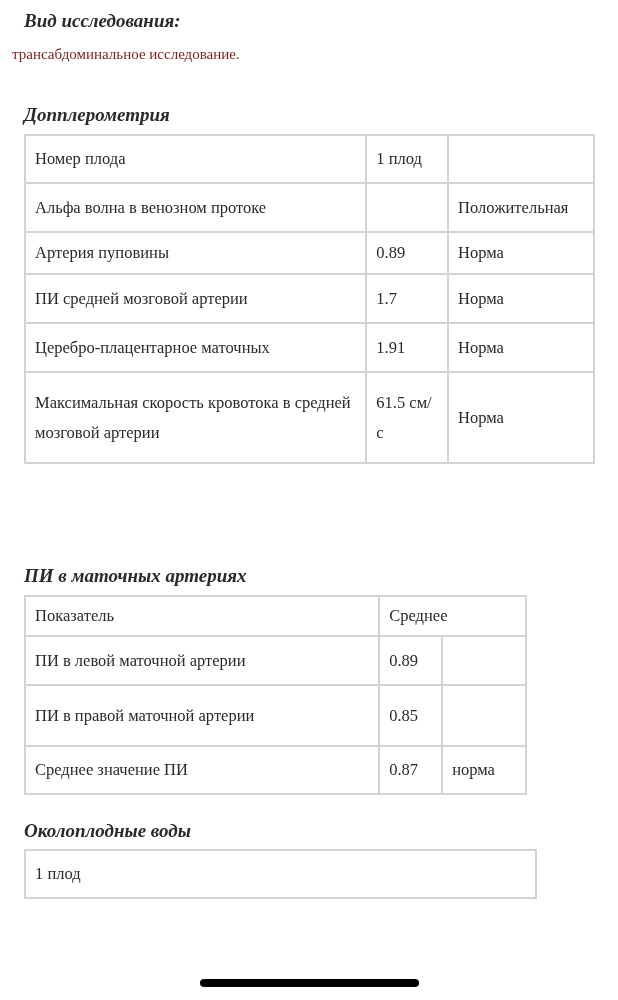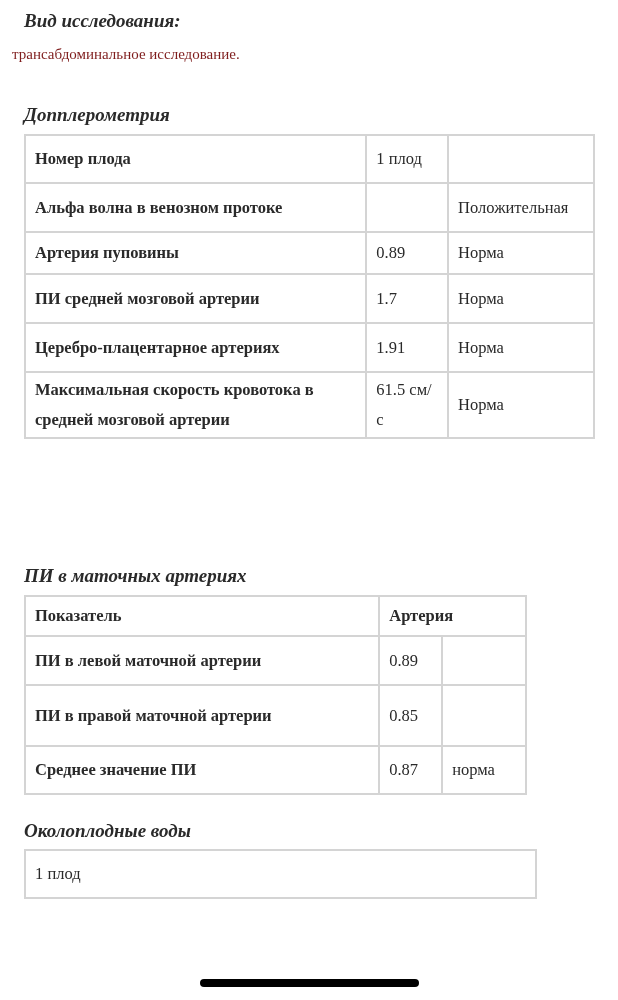--- a/index.html
+++ b/index.html
@@ -5,21 +5,21 @@
   html, body { margin: 0; padding: 0; background: #ffffff; }
   body {
     width: 618px; height: 1000px; position: relative; overflow: hidden;
     font-family: "Liberation Serif", "DejaVu Serif", serif;
     color: #222222;
   }
   .h { position: absolute; left: 24px; font-weight: bold; font-size: 19px; color: #2a2a2a; font-style: italic; }
   .p { position: absolute; left: 12px; font-size: 15px; color: #7f1d1d; }
   table { position: absolute; border-collapse: collapse; font-size: 16.5px; }
   td { border: 2px solid #d4d4d4; padding: 0 9px; vertical-align: middle; line-height: 30px; color: #2a2a2a; }
-  td.b { font-weight: bold; margin-left: 35px; }
+  td.b { font-weight: normal; margin-left: 35px; }
   .box { position: absolute; left: 24px; top: 849px; width: 500px; height: 46px; border: 2px solid #d4d4d4; font-size: 16.5px; line-height: 46px; padding-left: 9px; box-sizing: content-box; color: #2a2a2a; }
   .home { position: absolute; left: 200px; top: 979px; width: 219px; height: 8px; border-radius: 4px; background: #000; }
 </style>
 </head>
 <body>
 
 <div class="h" style="top:10px;">Вид исследования:</div>
 <div class="p" style="top:46px;">трансабдоминальное исследование.</div>
 
 <div class="h" style="top:104px;">Допплерометрия</div>
@@ -44,43 +44,43 @@
     <td class="b">Артерия пуповины</td>
     <td>0.89</td>
     <td>Норма</td>
   </tr>
   <tr style="height:49px">
     <td class="b">ПИ средней мозговой артерии</td>
     <td>1.7</td>
     <td>Норма</td>
   </tr>
   <tr style="height:49px">
-    <td class="b">Церебро-плацентарное артериях</td>
+    <td class="b">Церебро-плацентарное маточных</td>
     <td>1.91</td>
     <td>Норма</td>
   </tr>
-  <tr style="height:66px">
+  <tr style="height:91px">
     <td class="b">Максимальная скорость кровотока в средней мозговой артерии</td>
     <td>61.5 см/ с</td>
     <td>Норма</td>
   </tr>
 </tbody>
   </table>
 
 <div class="h" style="top:565px;">ПИ в маточных артериях</div>
 <table style="left:24px; top:595px; width:503px;">
   <colgroup>
       <col style="width:356px">
       <col style="width:63px">
       <col style="width:84px">
     </colgroup>
   <tbody>
       <tr style="height:40px">
     <td class="b">Показатель</td>
-    <td class="b" colspan="2">Артерия</td>
+    <td class="b" colspan="2">Среднее</td>
   </tr>
   <tr style="height:49px">
     <td class="b">ПИ в левой маточной артерии</td>
     <td>0.89</td>
     <td></td>
   </tr>
   <tr style="height:61px">
     <td class="b">ПИ в правой маточной артерии</td>
     <td>0.85</td>
     <td></td>

